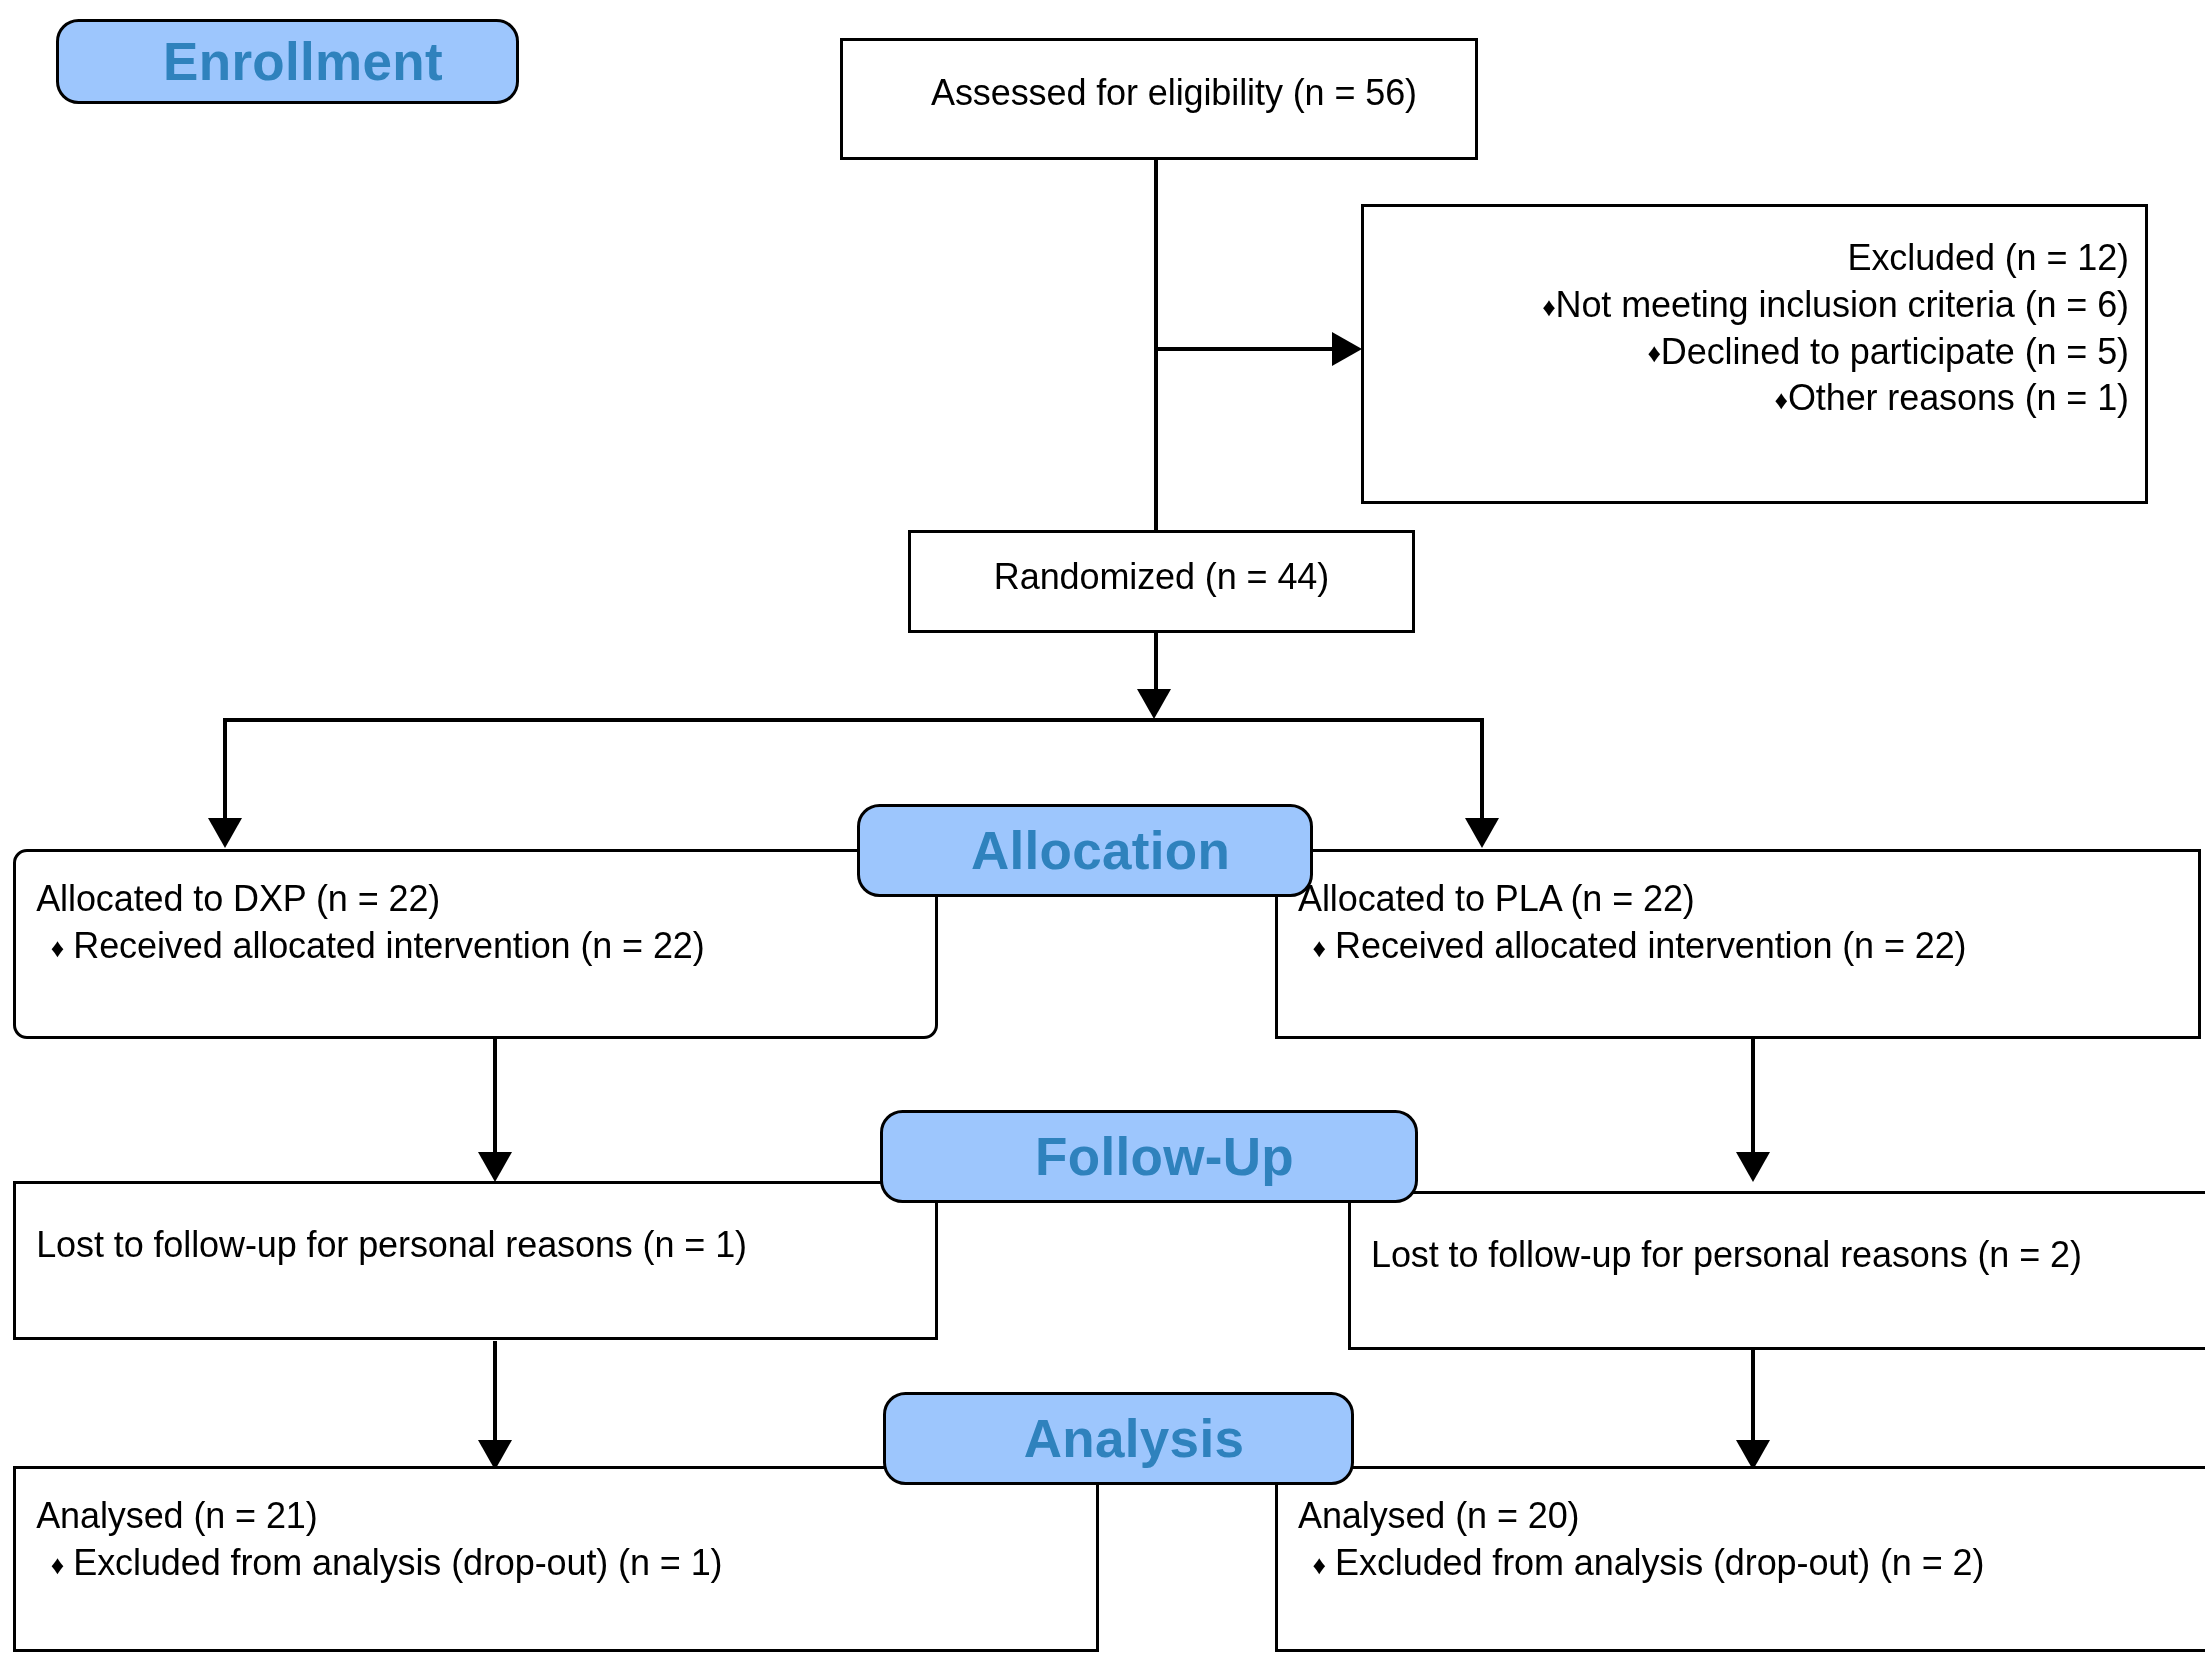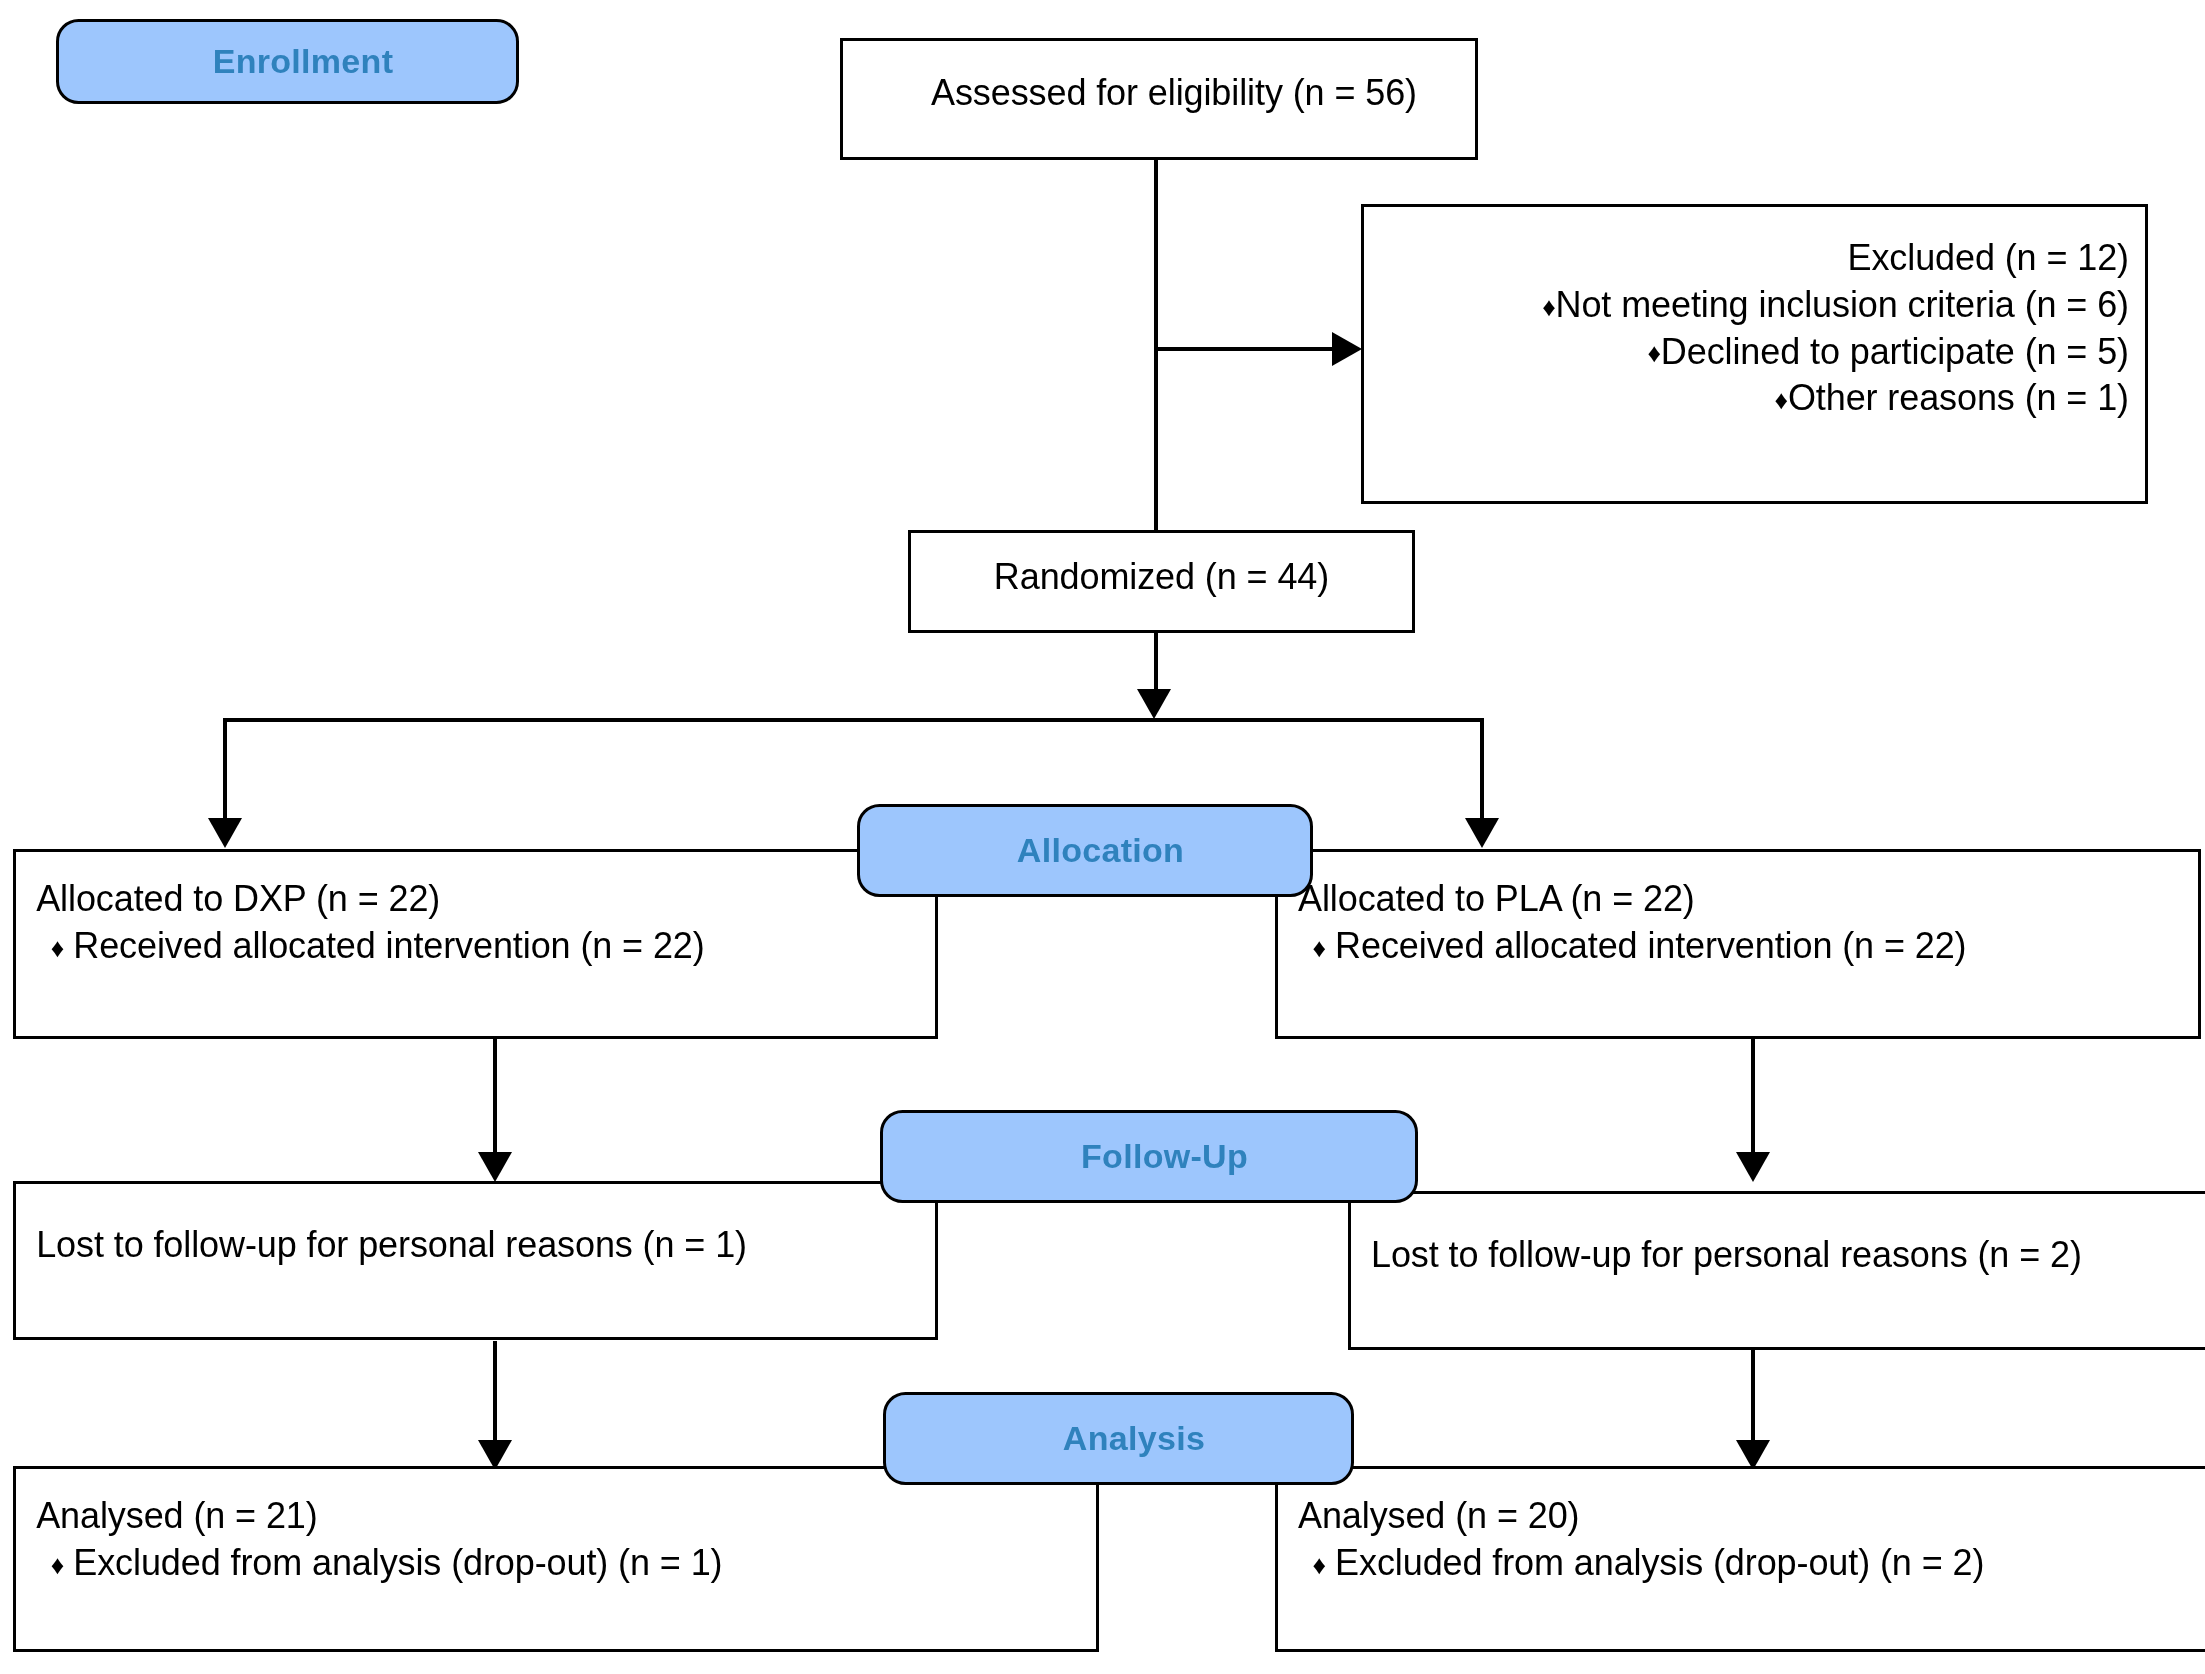--- a/index.html
+++ b/index.html
@@ -58,21 +58,21 @@
     position: absolute;
     background: #9dc6fd;
     border: 3.3px solid #000000;
     border-radius: 22.5px;
     box-sizing: border-box;
     z-index: 9;
     display: flex;
     align-items: center;
     justify-content: center;
     color: #2f82bd;
-    font-size: 34px;
+    font-size: 53px;
     font-weight: bold;
     letter-spacing: 0.3px;
     padding-left: 31px;
   }
 
   
   .vline {
     position: absolute;
     background: #000000;
     width: 4px;
@@ -150,21 +150,21 @@
   <div class="vline" style="left:223px; top:718px; height:109px;"></div>
   <div class="arrow-down" style="left:208px; top:818px;"></div>
 
   <div class="vline" style="left:1480px; top:718px; height:109px;"></div>
   <div class="arrow-down" style="left:1465px; top:818px;"></div>
 
   <div class="pill" style="left:857px; top:804px; width:456px; height:93px;">
     <span>Allocation</span>
   </div>
 
-  <div class="box" style="left:13.2px; top:849px; width:925px; height:190px;">
+  <div class="box" style="left:13.2px; top:849px; width:925px; height:190px;border-radius:14px;">
     <div class="txt" style="top:24px;">
       <span class="line-item">Allocated to DXP (n = 22)</span>
       <span class="bullet-row">
         <span class="dia">♦</span><span>Received allocated intervention (n = 22)</span>
       </span>
     </div>
   </div>
 
   <div class="box" style="left:1275px; top:849px; width:926px; height:190px;">
     <div class="txt" style="top:24px;">

